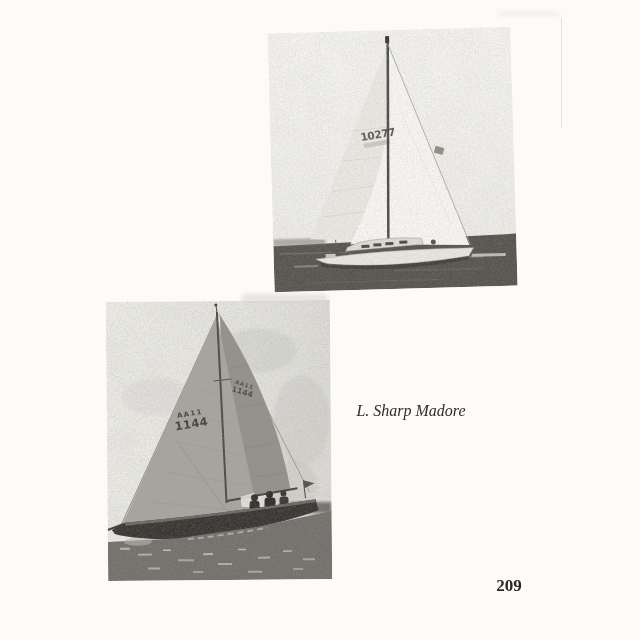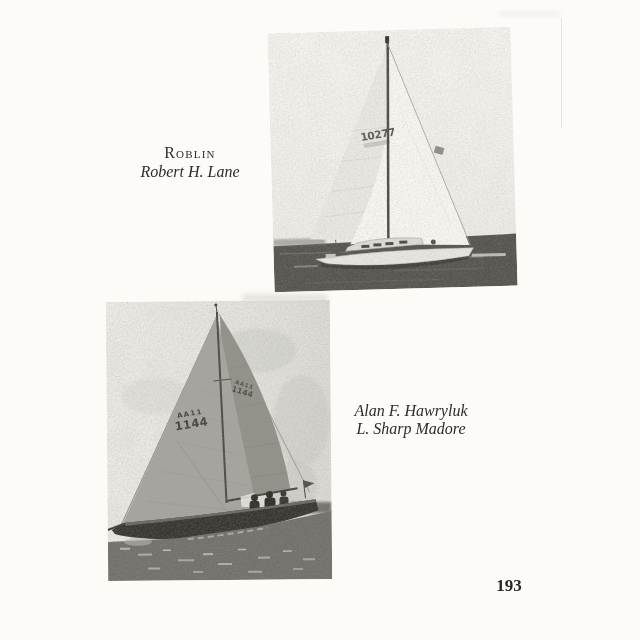--- a/index.html
+++ b/index.html
@@ -55,24 +55,20 @@
   .vline-artifact{
     position:absolute;left:561px;top:18px;width:1px;height:110px;
     background:#cfcec9;opacity:.55;
   }
 </style>
 </head>
 <body>
 
 <div id="book-page">
 
-  <div class="caption" id="caption-roblin">
-    <div class="cap-title">Roblin</div>
-    <div class="cap-owner">Robert H. Lane</div>
-  </div>
 
   <div class="photo" id="photo-roblin">
     <svg viewBox="0 0 243 259" xmlns="http://www.w3.org/2000/svg">
       <defs>
         <linearGradient id="sky1" x1="0" y1="0" x2="0" y2="1">
           <stop offset="0" stop-color="#f5f4f0"></stop>
           <stop offset="0.7" stop-color="#efeeea"></stop>
           <stop offset="1" stop-color="#eae9e4"></stop>
         </linearGradient>
         <filter id="grain1" x="0" y="0" width="100%" height="100%">
@@ -142,21 +138,20 @@
         <path d="M46,231 Q120,240 195,228 L196,231 Q120,244 48,235 Z" fill="#3e3c38" opacity="0.75"></path>
         <rect x="198" y="226" width="34" height="3" fill="#d8d6d1" opacity="0.8"></rect>
         <rect x="20" y="233" width="24" height="2" fill="#a5a39e" opacity="0.6"></rect>
       </g>
 
       <rect x="0" y="0" width="243" height="259" filter="url(#grain1)" opacity="0.45"></rect>
     </svg>
   </div>
 
   <div class="caption" id="caption-sea-sharp">
-    <div class="cap-owner">Alan F. Hawryluk</div>
     <div class="cap-owner">L. Sharp Madore</div>
   </div>
 
   <div class="photo" id="photo-sea-sharp">
     <svg viewBox="0 0 224 279" xmlns="http://www.w3.org/2000/svg">
       <defs>
         <linearGradient id="sky2" x1="0" y1="0" x2="1" y2="0.25">
           <stop offset="0" stop-color="#efeee9"></stop>
           <stop offset="0.6" stop-color="#e6e5e0"></stop>
           <stop offset="1" stop-color="#dbdad5"></stop>
@@ -272,15 +267,15 @@
       </g>
 
       <rect x="0" y="0" width="224" height="279" filter="url(#grain2)" opacity="0.45"></rect>
     </svg>
   </div>
 
   <div class="smudge1"></div>
   <div class="smudge2"></div>
   <div class="vline-artifact"></div>
 
-  <div id="page-number">193</div>
+  <div id="page-number">209</div>
 
 </div>
 
 </body></html>

